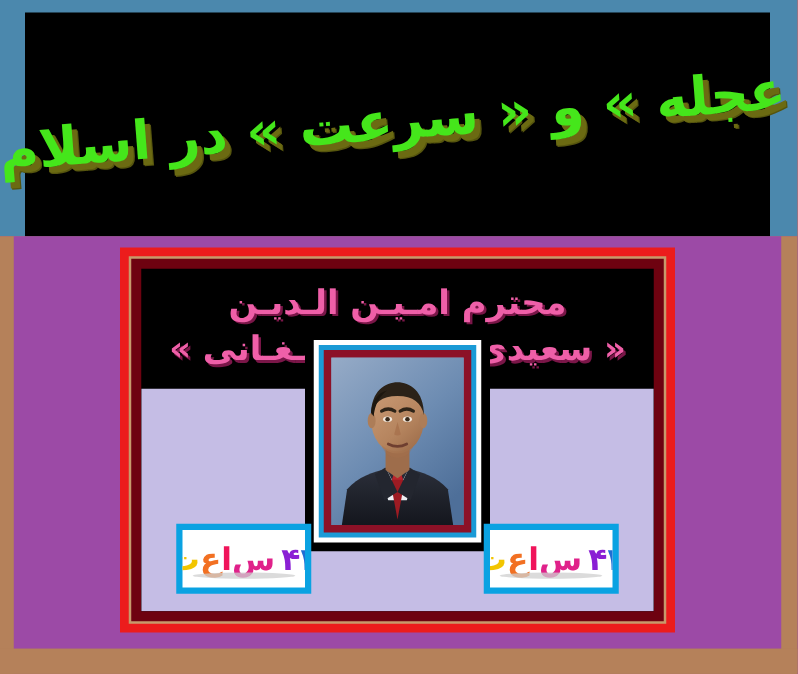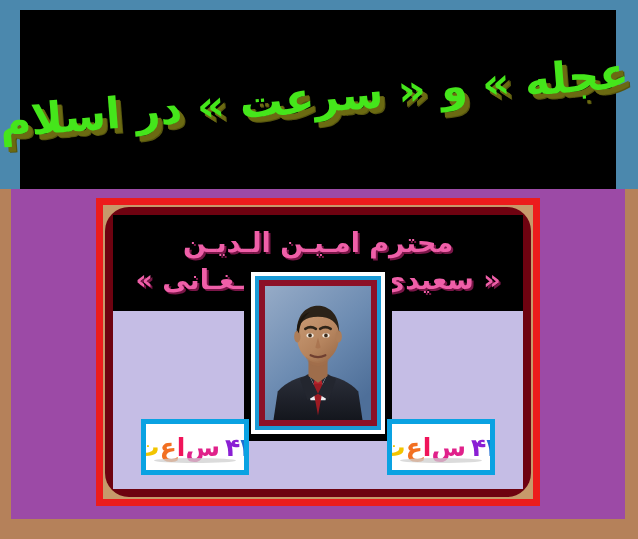--- a/index.html
+++ b/index.html
@@ -59,21 +59,21 @@
     position:absolute;left:96px;top:198px;width:444px;height:308px;
     background:#ec1c1c;
     box-sizing:border-box;padding:7px;
   }
   .card-gold{
     width:100%;height:100%;background:#c79a6b;
     box-sizing:border-box;padding:2px;
   }
   .card-maroon{
     width:100%;height:100%;background:#6e0210;
-    box-sizing:border-box;padding:8px;border-radius:24px;
+    box-sizing:border-box;padding:8px;
   }
   .card-black{
     width:100%;height:100%;background:#000000;
     box-sizing:border-box;position:relative;overflow:hidden;
   }
 
   
   .name-block{
     position:absolute;left:0;right:0;top:4px;height:110px;
     display:flex;flex-direction:column;align-items:center;

